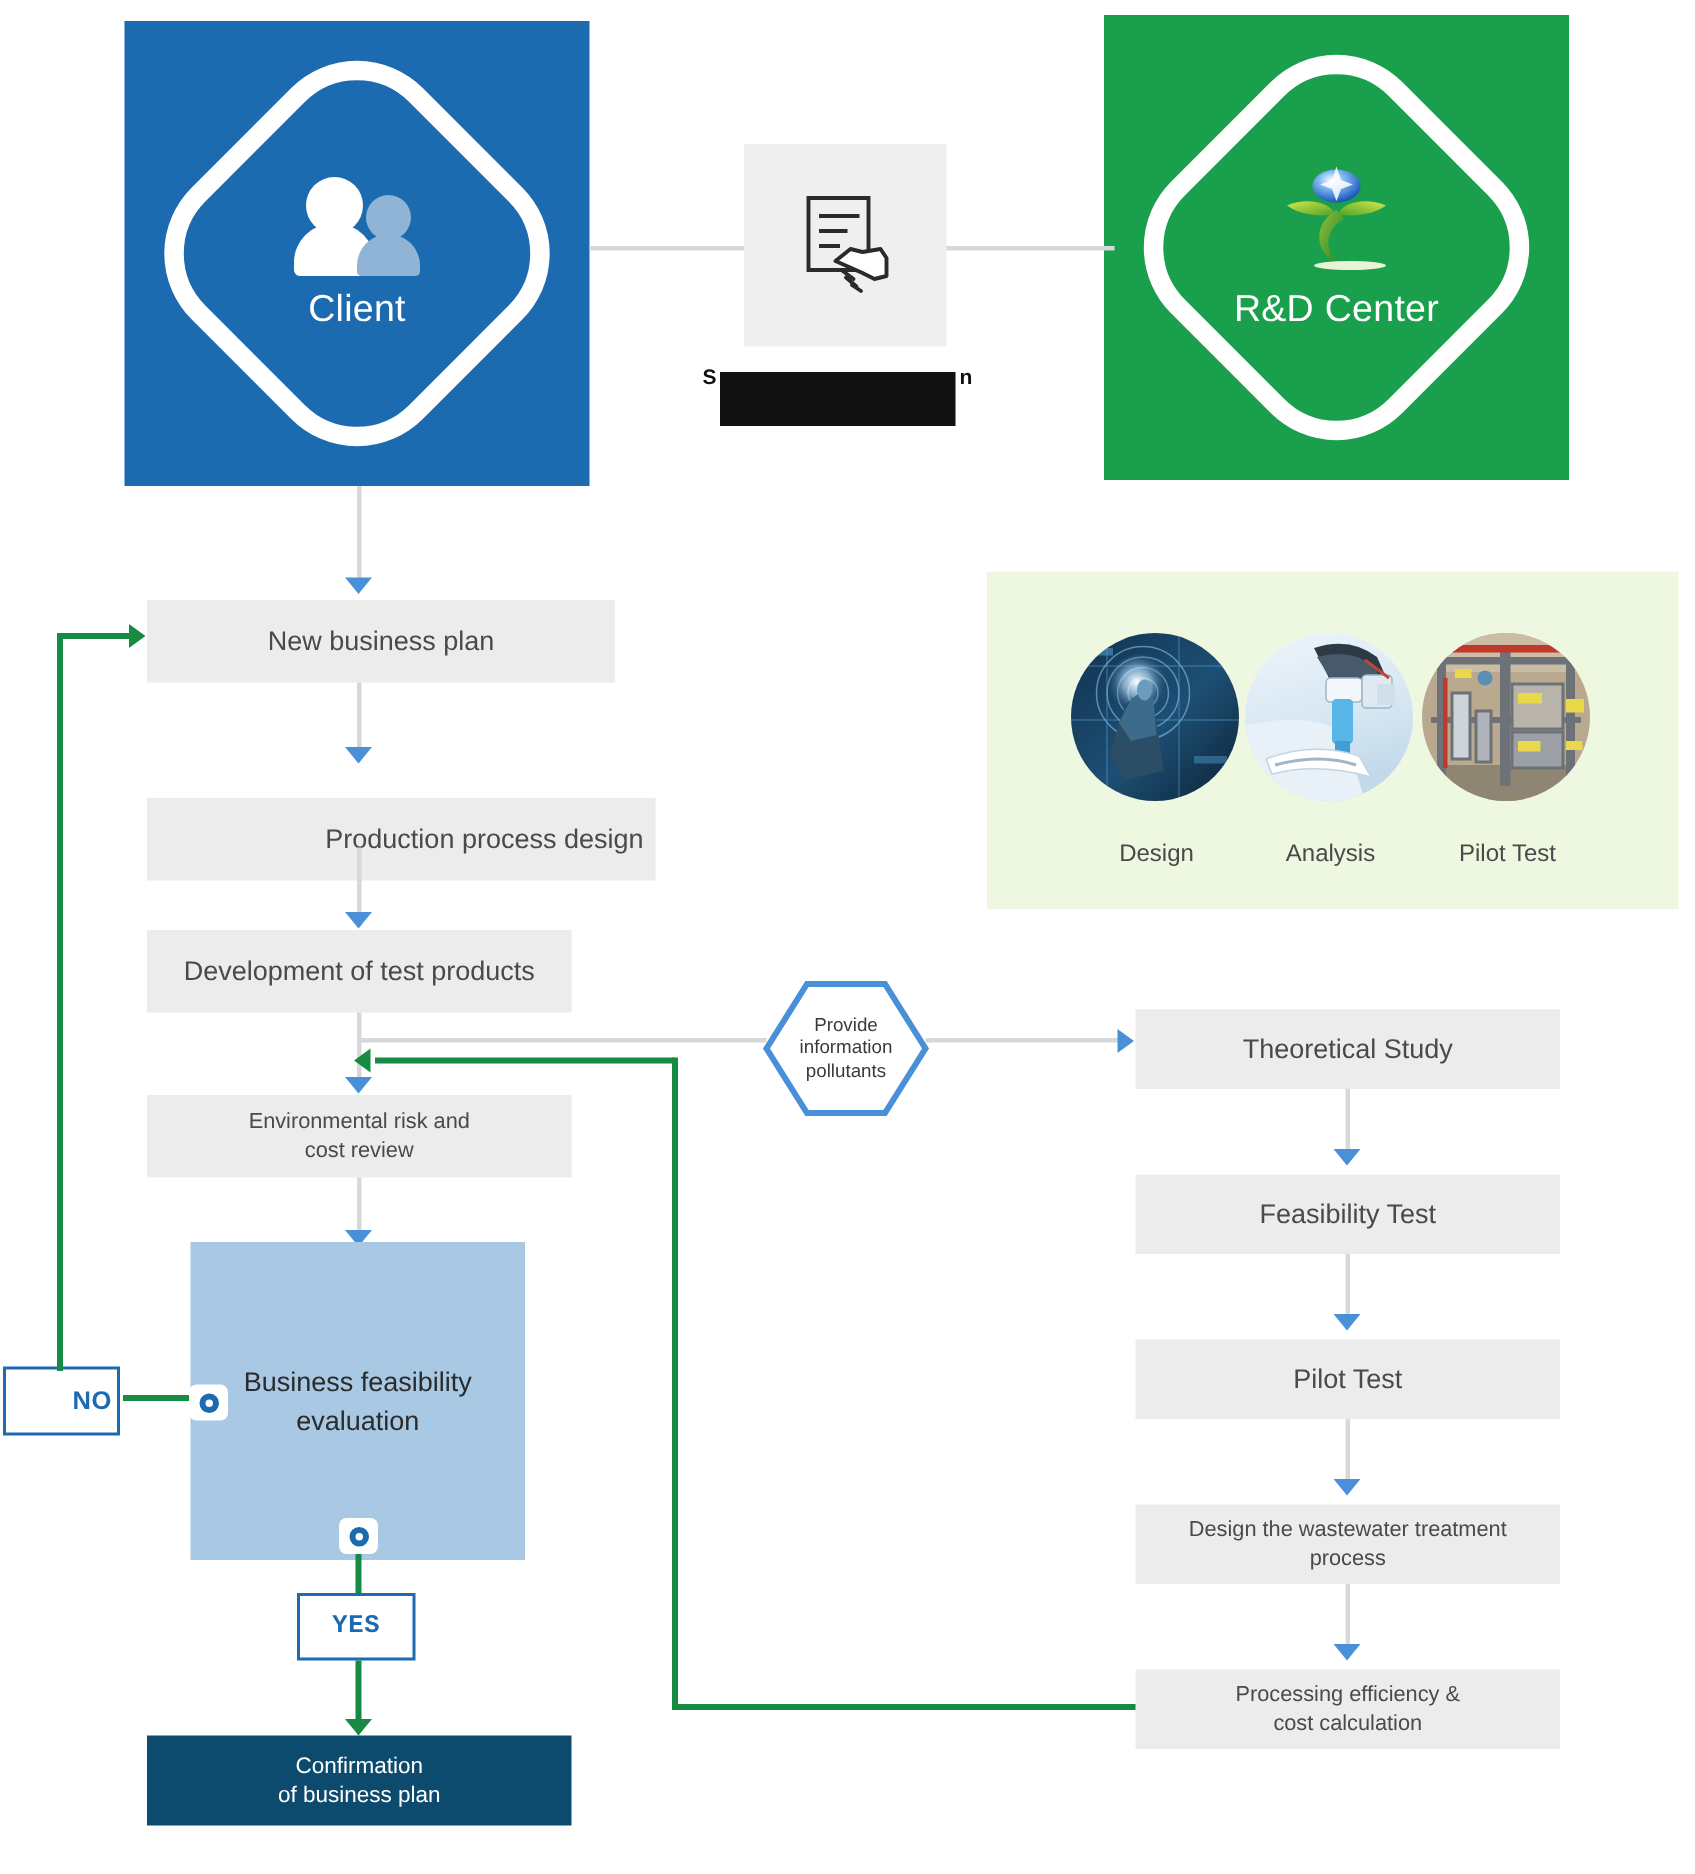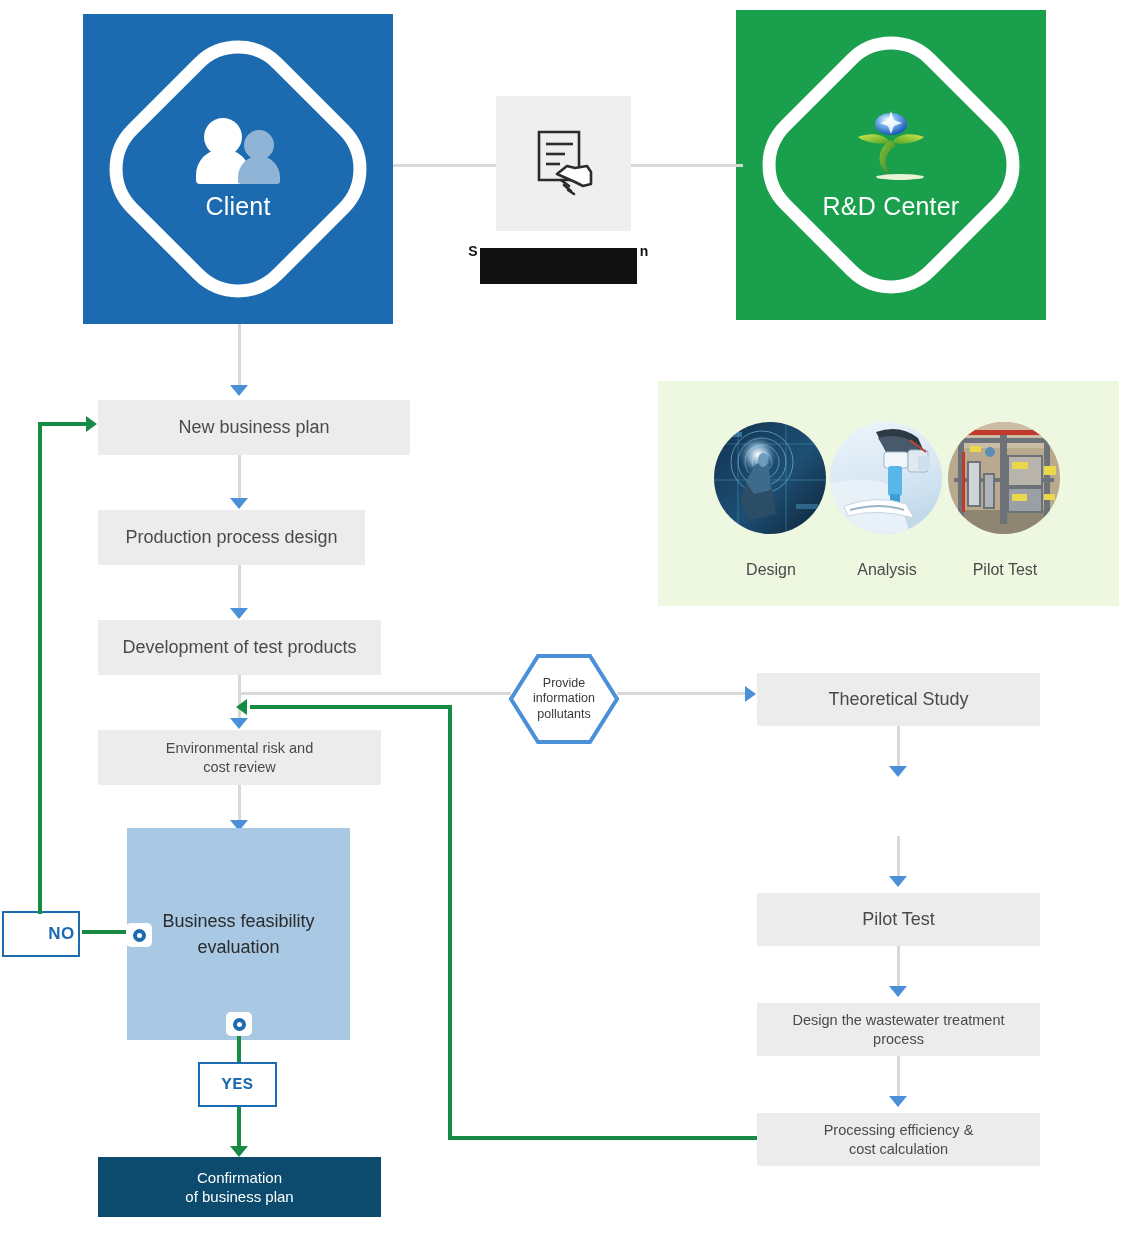--- a/index.html
+++ b/index.html
@@ -268,21 +268,21 @@
   <div class="ln" style="left:238px;top:324px;width:3px;height:66px;"></div>
   <div class="arrow-d" style="left:230px;top:385px;"></div>
 
   <div class="node pbox big" style="left:98px;top:400px;width:312px;height:55px;">
     <span>New business plan</span>
   </div>
 
   <div class="ln" style="left:238px;top:455px;width:3px;height:52px;"></div>
   <div class="arrow-d" style="left:230px;top:498px;"></div>
 
-  <div class="node pbox big" style="left:98px;top:510px;width:267px;height:55px;">
+  <div class="node pbox big" style="left:98px;top:532px;width:339px;height:55px;justify-content:flex-end;">
     <span>Production process design</span>
   </div>
 
   <div class="ln" style="left:238px;top:565px;width:3px;height:52px;"></div>
   <div class="arrow-d" style="left:230px;top:608px;"></div>
 
   <div class="node pbox big" style="left:98px;top:620px;width:283px;height:55px;">
     <span>Development of test products</span>
   </div>
 
@@ -350,20 +350,23 @@
   <div class="ln g" style="left:250px;top:705px;width:200px;height:4px;"></div>
   <div class="arrow-l green" style="left:236px;top:699px;"></div>
 
   <div class="node pbox big" style="left:757px;top:673px;width:283px;height:53px;">
     <span>Theoretical Study</span>
   </div>
 
   <div class="ln" style="left:897px;top:726px;width:3px;height:49px;"></div>
   <div class="arrow-d" style="left:889px;top:766px;"></div>
 
+  <div class="node pbox big" style="left:757px;top:783px;width:283px;height:53px;">
+    <span>Feasibility Test</span>
+  </div>
 
   <div class="ln" style="left:897px;top:836px;width:3px;height:49px;"></div>
   <div class="arrow-d" style="left:889px;top:876px;"></div>
 
   <div class="node pbox big" style="left:757px;top:893px;width:283px;height:53px;">
     <span>Pilot Test</span>
   </div>
 
   <div class="ln" style="left:897px;top:946px;width:3px;height:49px;"></div>
   <div class="arrow-d" style="left:889px;top:986px;"></div>

